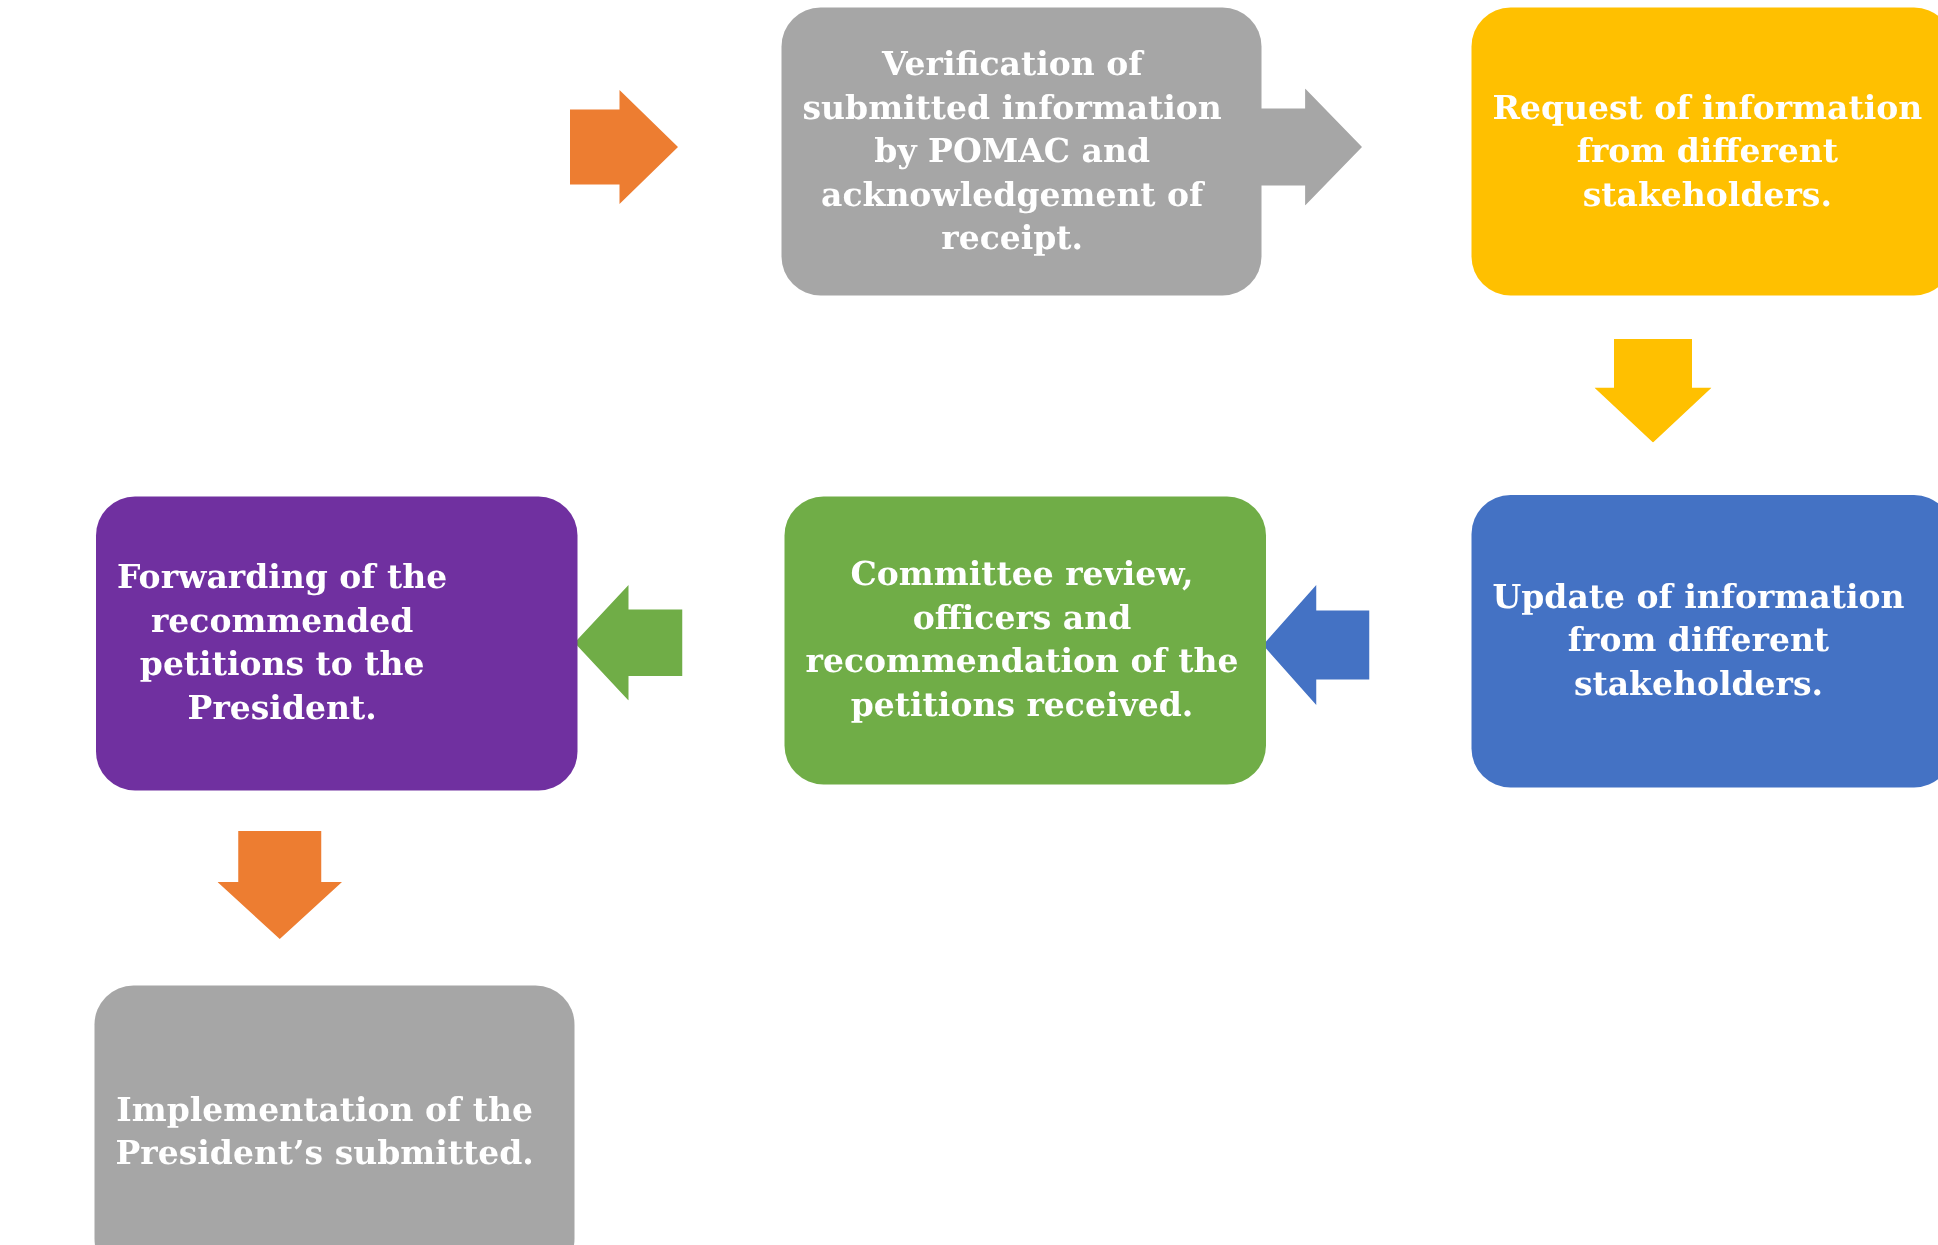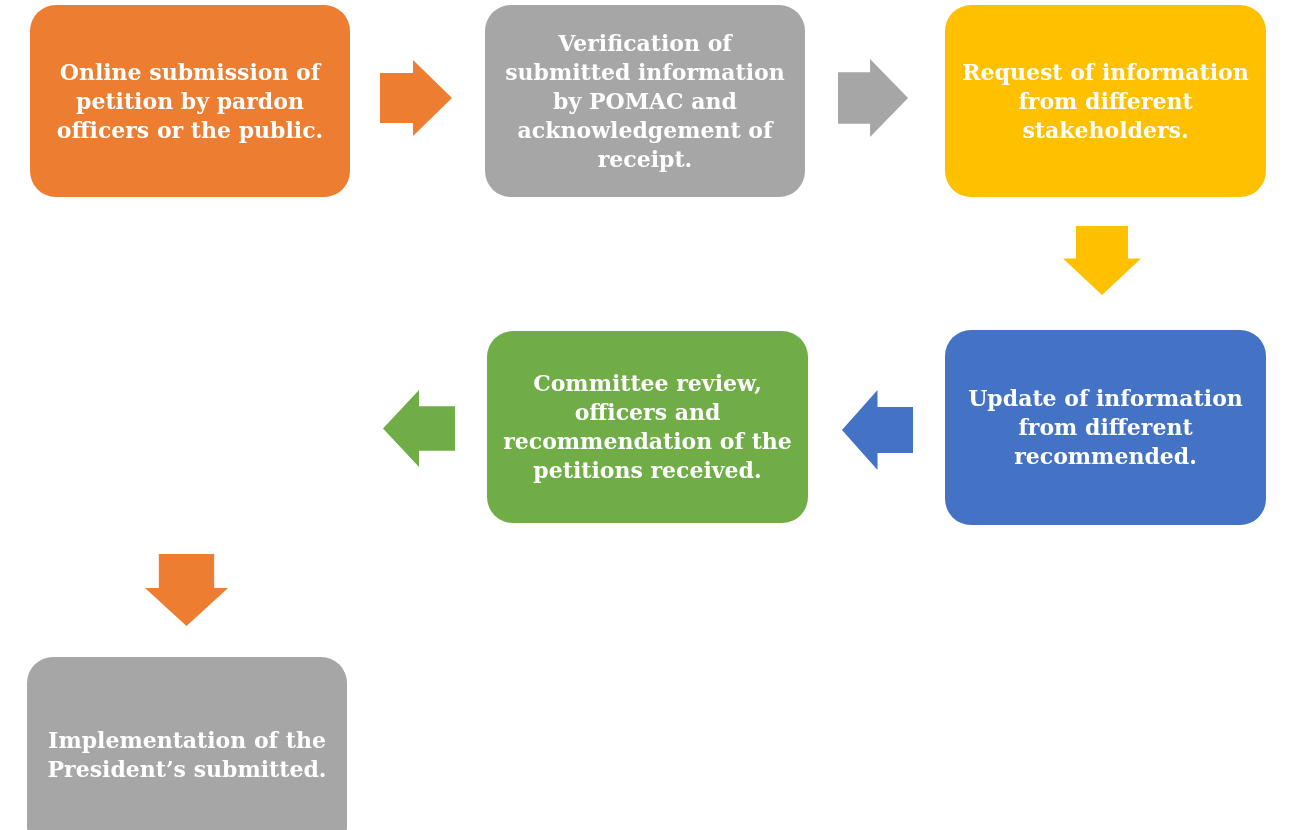--- a/index.html
+++ b/index.html
@@ -16,24 +16,25 @@
   .canvas {
     position: relative;
     width: 1292px;
     height: 830px;
   }
   .step {
     position: absolute;
     border-radius: 26px;
     display: flex;
     align-items: center;
-    justify-content: center;
+    justify-content: flex-start;
     text-align: center;
     box-sizing: border-box;
     padding: 10px 14px;
+    margin-left: 36px;
   }
   .step .label {
     color: #ffffff;
     font-weight: bold;
     font-size: 22px;
     line-height: 29px;
     white-space: pre-line;
   }
   .arrow {
     position: absolute;
@@ -42,25 +43,20 @@
     display: block;
     width: 100%;
     height: 100%;
   }
 </style>
 </head>
 <body>
 
 <div class="canvas">
 
-  <div class="step" style="left: 30px; top: 5px; width: 320px; height: 192px; background-color: rgb(237, 125, 49);">
-    <span class="label">Online submission of
-petition by pardon
-officers or the public.</span>
-  </div>
 
   <div class="arrow" style="left:380px; top:60px; width:72px; height:76px;">
     <svg viewBox="0 0 72 76" preserveAspectRatio="none">
       <path d="M0 13 H33 V0 L72 38 L33 76 V63 H0 Z" fill="#ED7D31"></path>
     </svg>
   </div>
 
   <div class="step" style="left: 485px; top: 5px; width: 320px; height: 192px; background-color: rgb(166, 166, 166);">
     <span class="label">Verification of
 submitted information
@@ -83,21 +79,21 @@
 
   <div class="arrow" style="left:1063px; top:226px; width:78px; height:69px;">
     <svg viewBox="0 0 78 70" preserveAspectRatio="none">
       <path d="M13 0 V33 H0 L39 70 L78 33 H65 V0 Z" fill="#FFC000"></path>
     </svg>
   </div>
 
   <div class="step" style="left: 945px; top: 330px; width: 321px; height: 195px; background-color: rgb(68, 114, 196);">
     <span class="label">Update of information
 from different
-recommended.</span>
+stakeholders.</span>
   </div>
 
   <div class="arrow" style="left:842px; top:390px; width:71px; height:80px;">
     <svg viewBox="0 0 72 80" preserveAspectRatio="none">
       <path d="M72 17 H36 V0 L0 40 L36 80 V63 H72 Z" fill="#4472C4"></path>
     </svg>
   </div>
 
   <div class="step" style="left: 487px; top: 331px; width: 321px; height: 192px; background-color: rgb(112, 173, 71);">
     <span class="label">Committee review,
@@ -105,20 +101,26 @@
 recommendation of the
 petitions received.</span>
   </div>
 
   <div class="arrow" style="left:383px; top:390px; width:72px; height:77px;">
     <svg viewBox="0 0 72 80" preserveAspectRatio="none">
       <path d="M72 17 H36 V0 L0 40 L36 80 V63 H72 Z" fill="#70AD47"></path>
     </svg>
   </div>
 
+  <div class="step" style="left: 28px; top: 331px; width: 321px; height: 196px; background-color: rgb(112, 48, 160);">
+    <span class="label">Forwarding of the
+recommended
+petitions to the
+President.</span>
+  </div>
 
   <div class="arrow" style="left:145px; top:554px; width:83px; height:72px;">
     <svg viewBox="0 0 78 70" preserveAspectRatio="none">
       <path d="M13 0 V33 H0 L39 70 L78 33 H65 V0 Z" fill="#ED7D31"></path>
     </svg>
   </div>
 
   <div class="step" style="left: 27px; top: 657px; width: 320px; height: 195px; background-color: rgb(166, 166, 166);">
     <span class="label">Implementation of the
 President’s submitted.</span>

